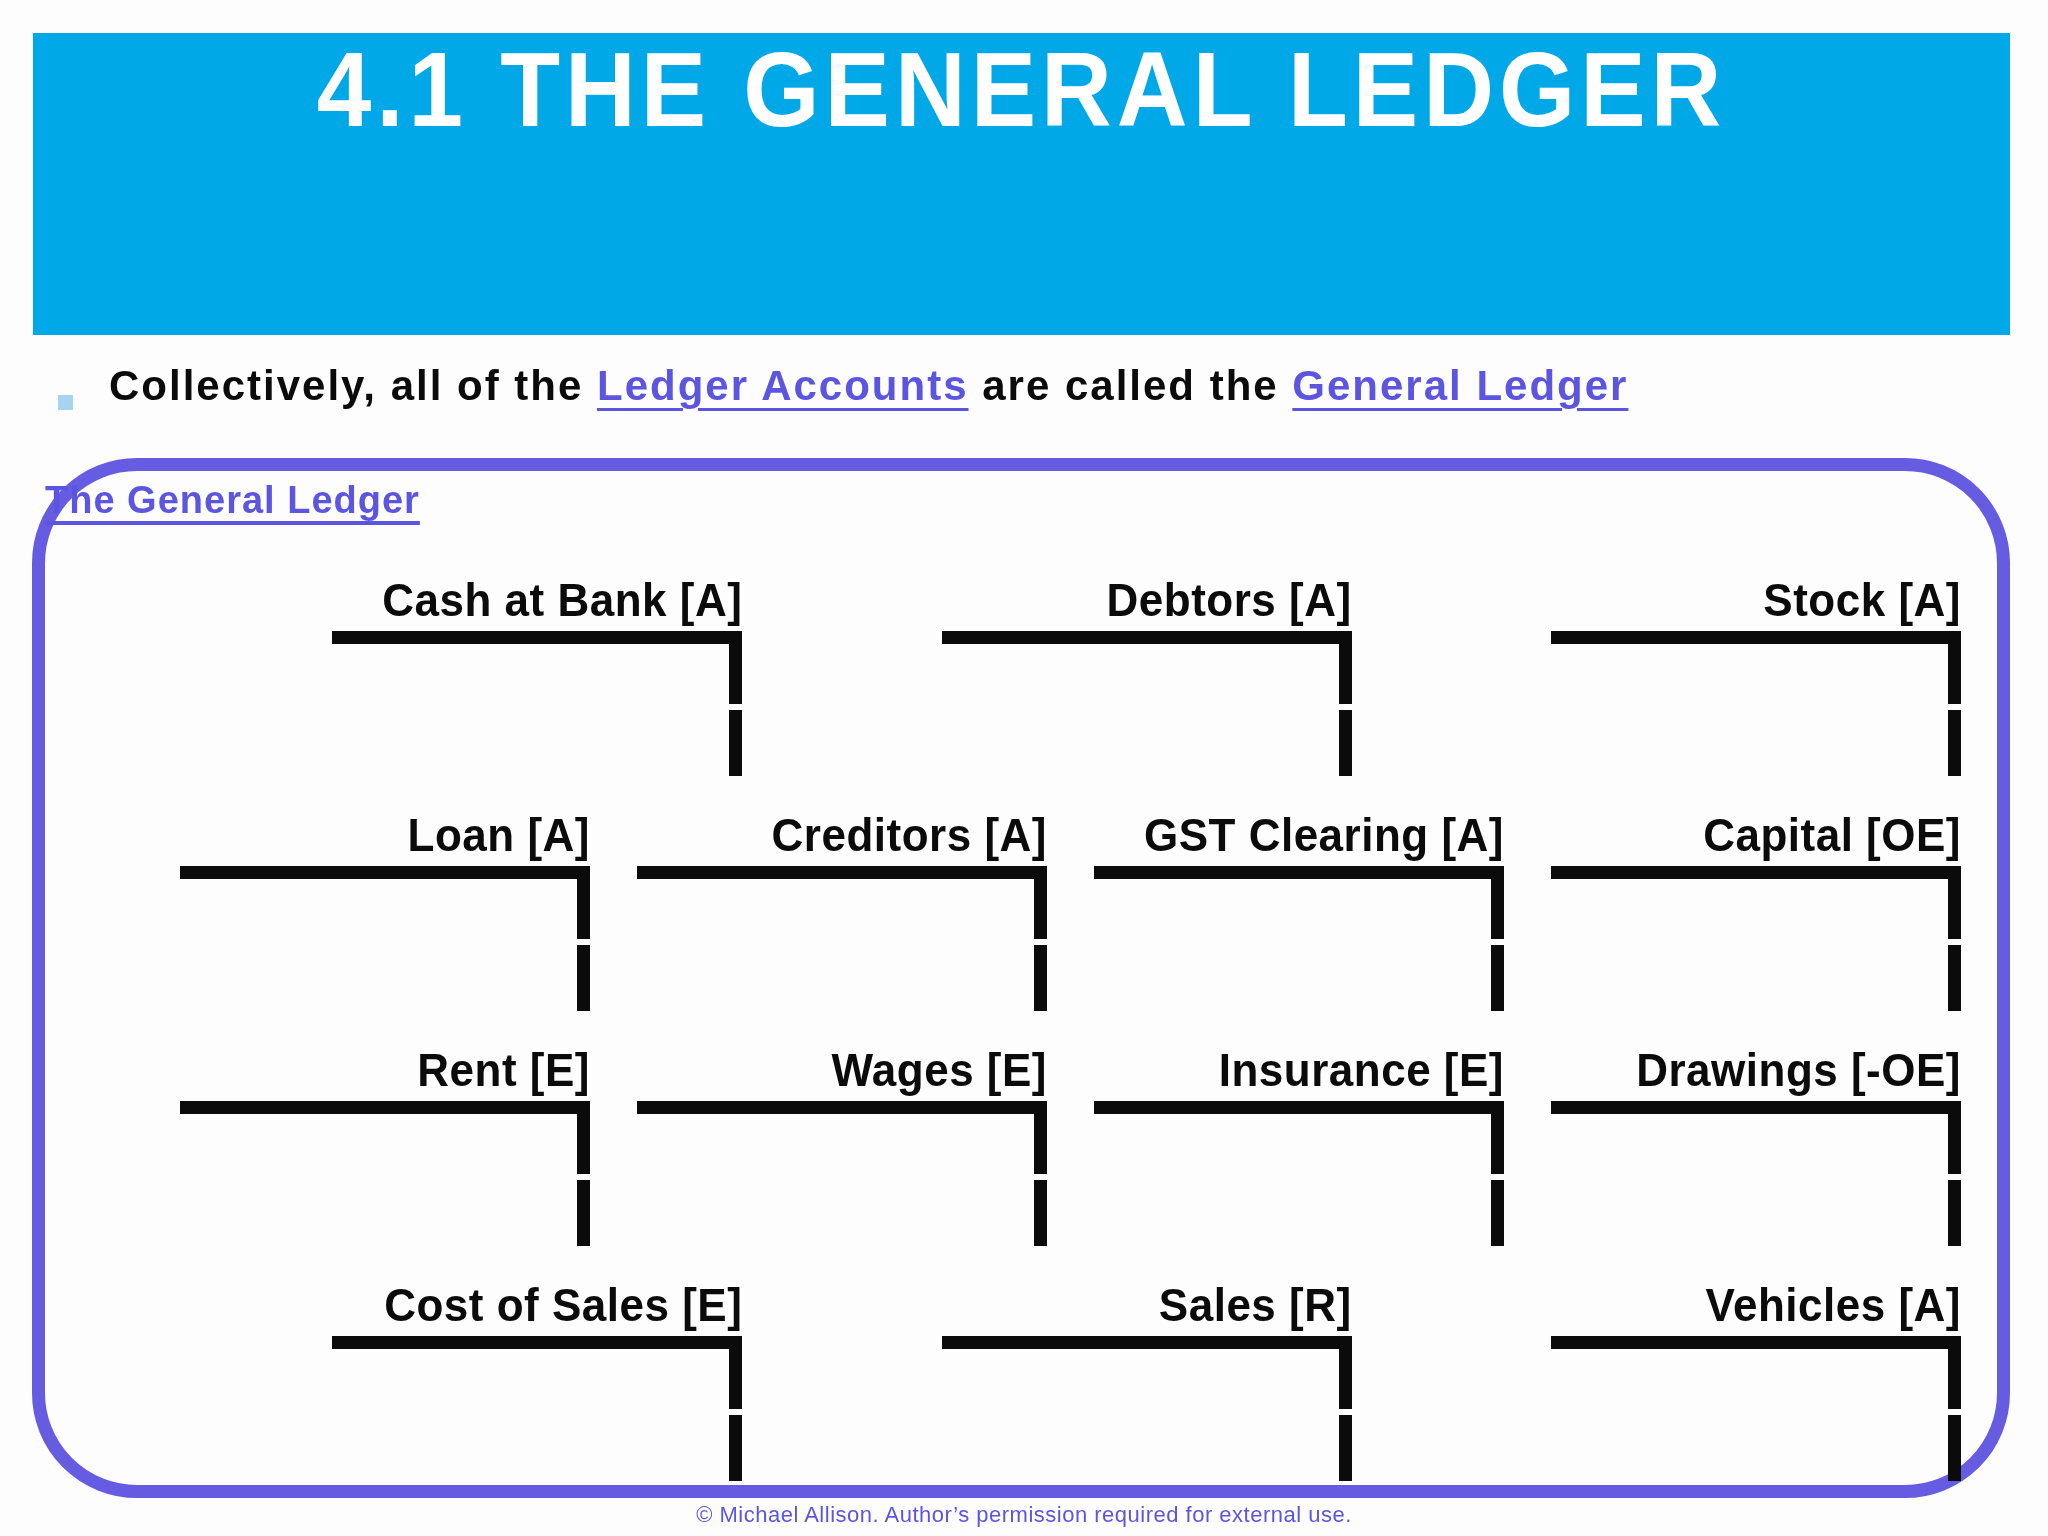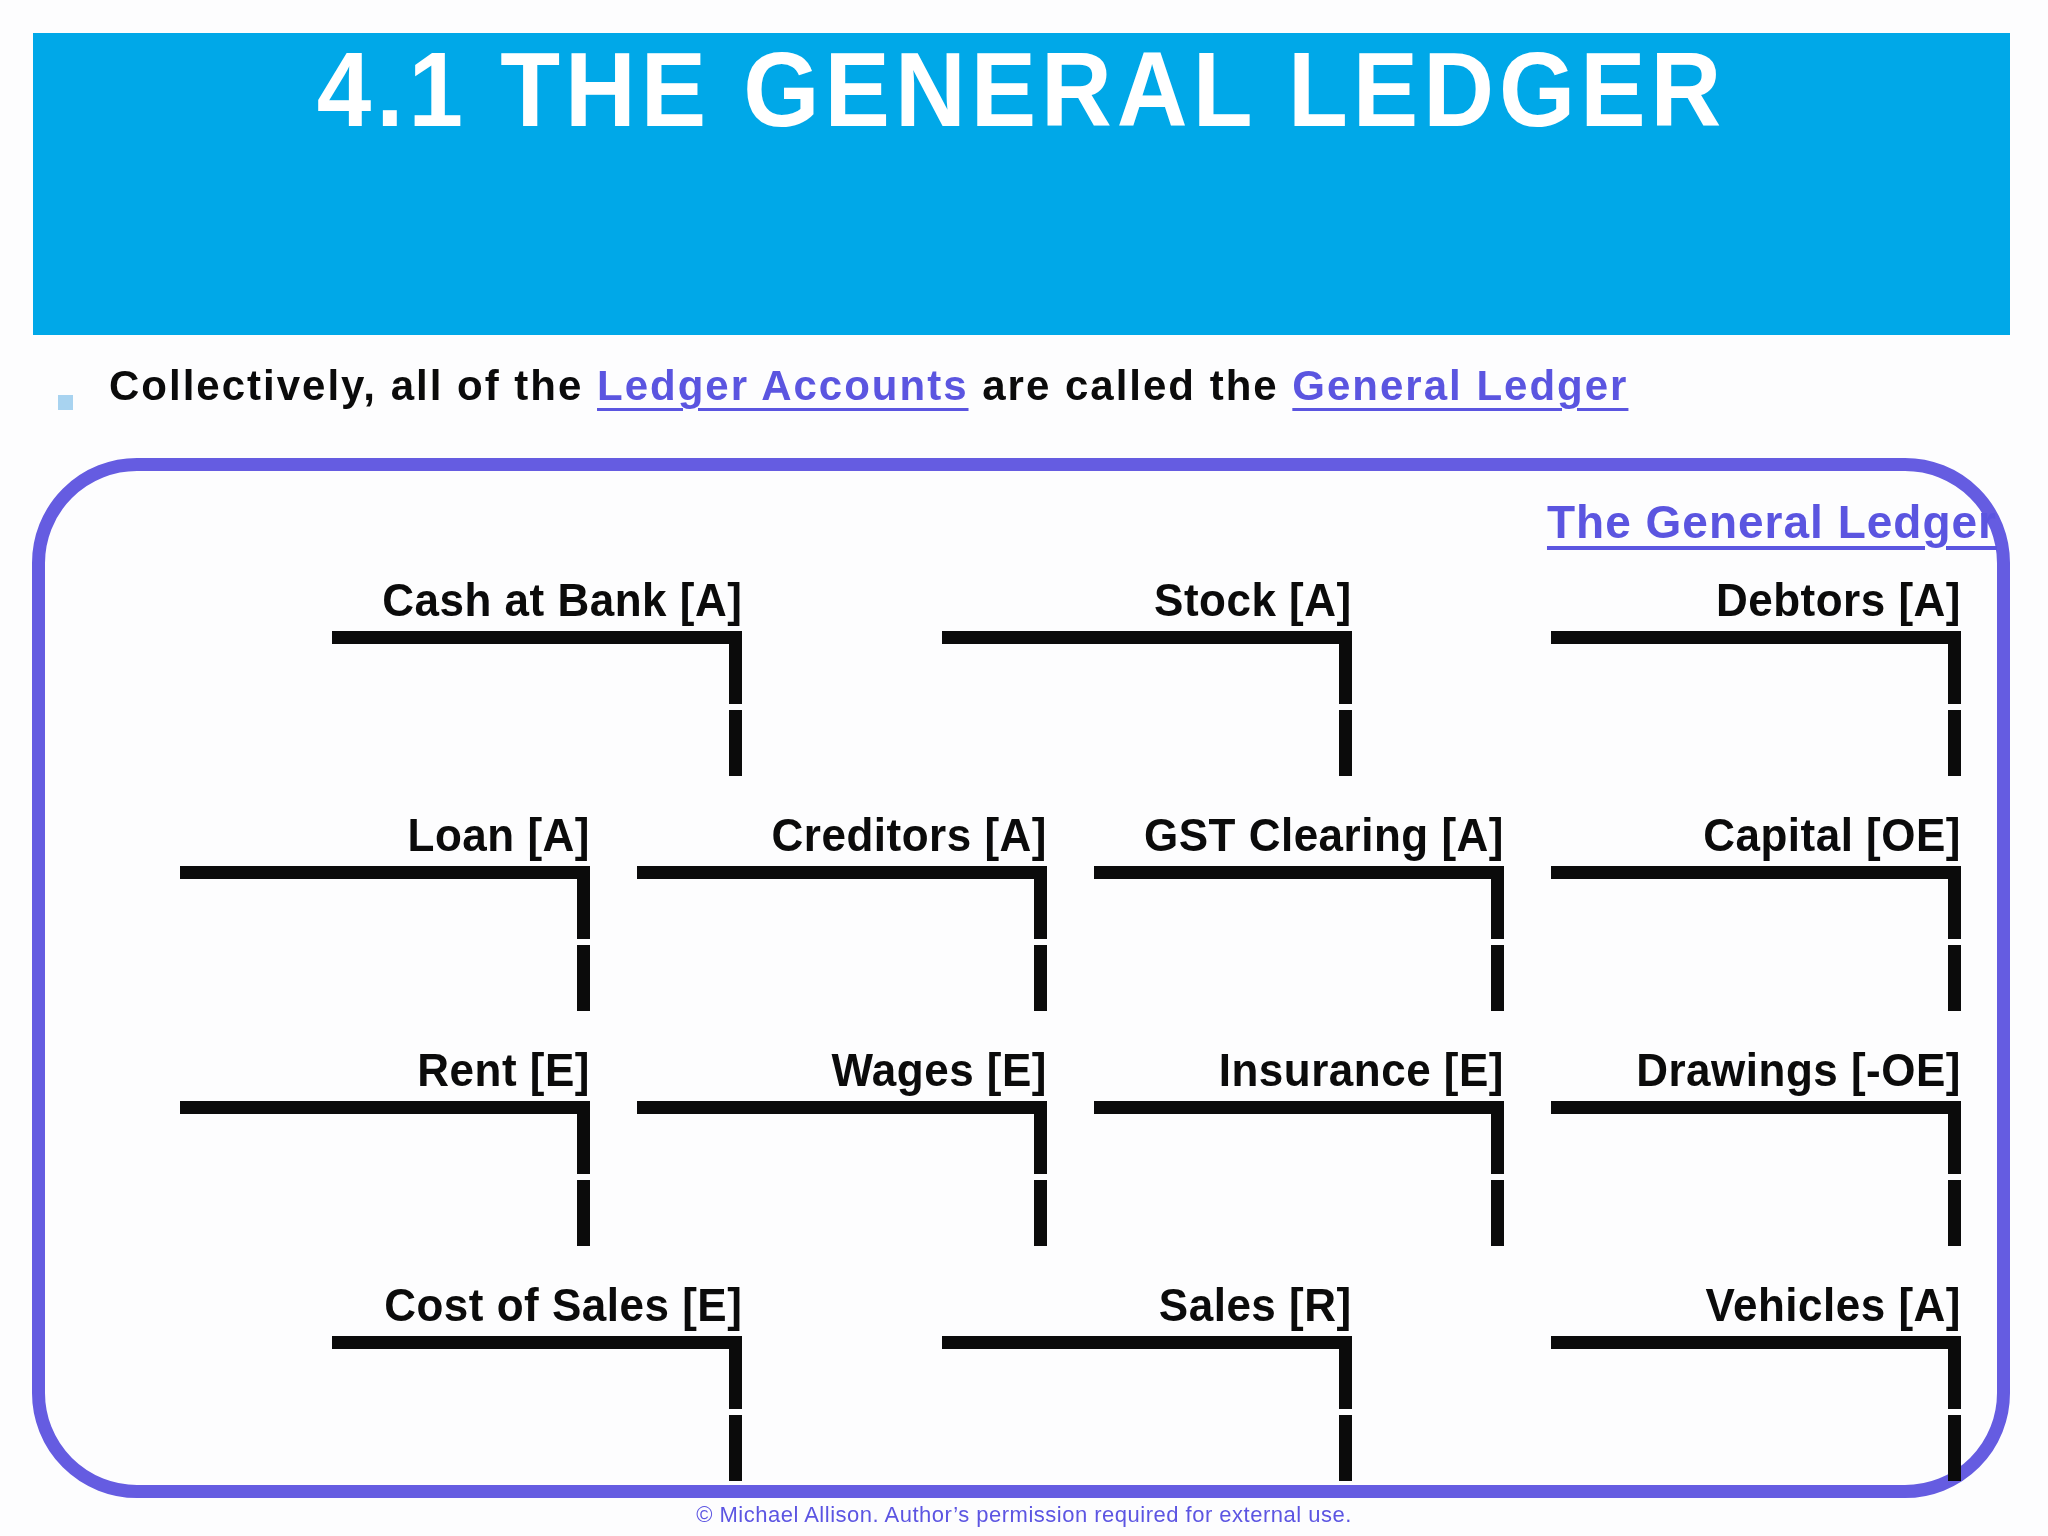--- a/index.html
+++ b/index.html
@@ -30,22 +30,22 @@
   .bullet-text .link{
     color:#5B55E0;text-decoration:underline;text-underline-offset:8px;
     text-decoration-thickness:3px;cursor:pointer;
   }
   .ledger-box{
     position:absolute;left:32px;top:458px;width:1978px;height:1040px;
     box-sizing:border-box;border:13px solid #655CE1;border-radius:105px;
     background:#fdfdfe;
   }
   .ledger-heading{
-    margin:24px auto 0 auto;text-align:right;
-    font-size:46px;font-weight:bold;color:#5B55E0;
+    margin:8px auto 0 auto;text-align:left;
+    font-size:38px;font-weight:bold;color:#5B55E0;
     text-decoration:underline;text-underline-offset:8px;text-decoration-thickness:4px;
     letter-spacing:1px;
   }
   .grid{
     position:absolute;left:88px;right:36px;top:107px;
   }
   .t-row{display:flex;height:235px;}
   .t-account{flex:1 1 0;display:flex;flex-direction:column;align-items:flex-end;}
   .t-label{
     font-size:44px;font-weight:bold;color:#0b0b0b;letter-spacing:0.5px;
@@ -84,30 +84,30 @@
         <div class="t-account">
           <div class="t-label">Cash at Bank [A]</div>
           <div class="t-bar"></div>
           <div class="t-stem">
               <div class="seg1"></div>
               <div class="gap"></div>
               <div class="seg2"></div>
             </div>
         </div>
         <div class="t-account">
+          <div class="t-label">Debtors [A]</div>
+          <div class="t-bar"></div>
+          <div class="t-stem">
+              <div class="seg1"></div>
+              <div class="gap"></div>
+              <div class="seg2"></div>
+            </div>
+        </div>
+        <div class="t-account">
           <div class="t-label">Stock [A]</div>
-          <div class="t-bar"></div>
-          <div class="t-stem">
-              <div class="seg1"></div>
-              <div class="gap"></div>
-              <div class="seg2"></div>
-            </div>
-        </div>
-        <div class="t-account">
-          <div class="t-label">Debtors [A]</div>
           <div class="t-bar"></div>
           <div class="t-stem">
               <div class="seg1"></div>
               <div class="gap"></div>
               <div class="seg2"></div>
             </div>
         </div>
       </div>
 
       <div class="t-row">

